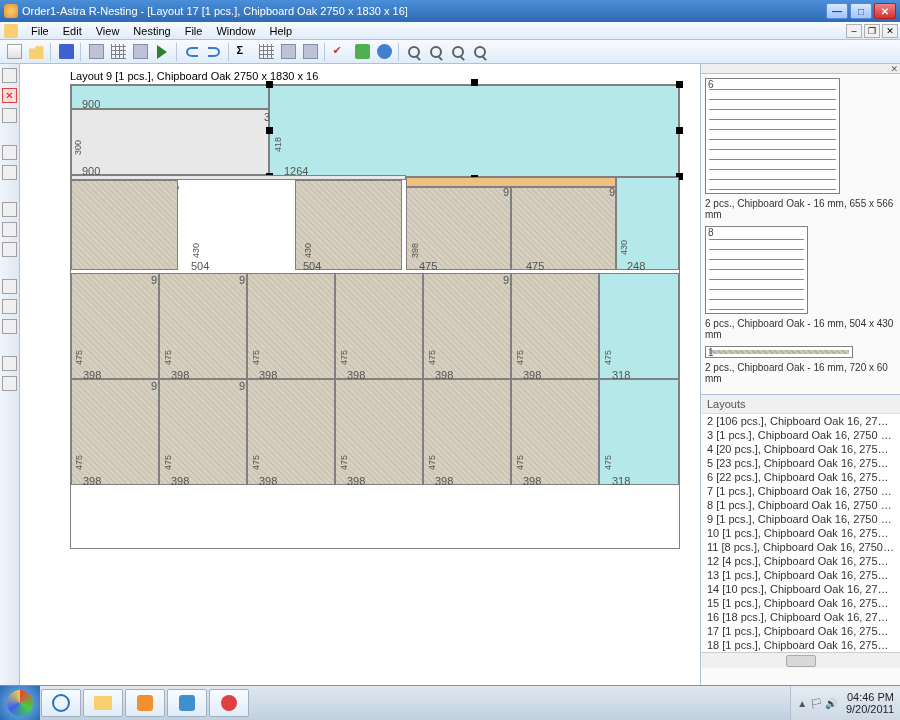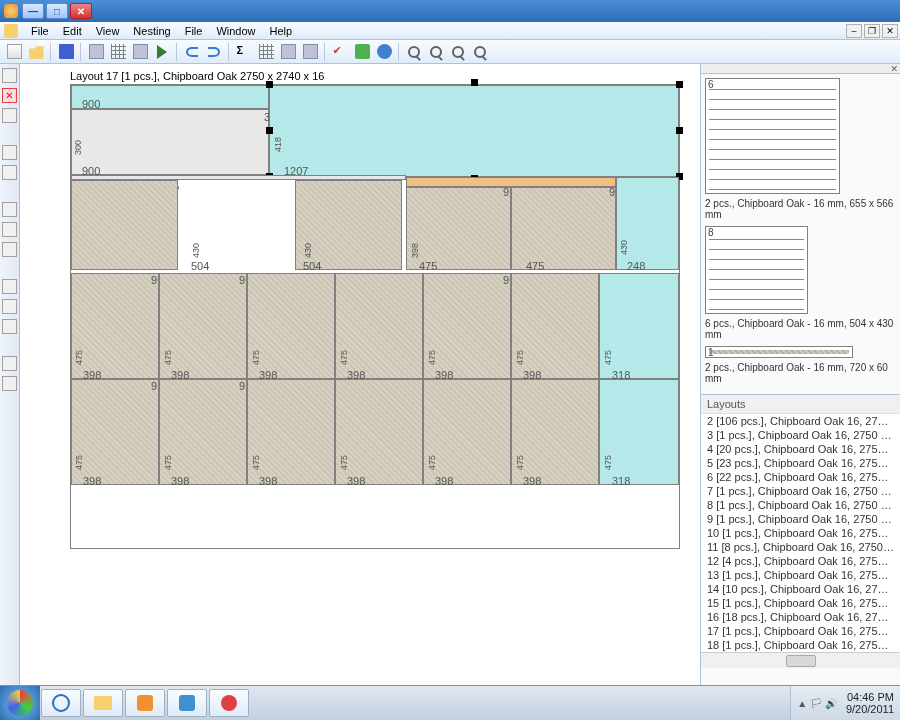--- a/index.html
+++ b/index.html
@@ -89,20 +89,21 @@
 .taskbtn { width:40px; height:28px; margin:0 1px; border:1px solid #a0b0c0; background:linear-gradient(#f8fcff,#e0ecf8); border-radius:2px; display:flex; align-items:center; justify-content:center;}
 .tray { margin-left:auto; display:flex; align-items:center; height:100%; padding:0 6px; background:rgba(255,255,255,0.2); border-left:1px solid #b0c0d0;}
 .tray .icons { font-size:10px; color:#556; margin-right:8px;}
 .clock { text-align:right; font-size:10px; color:#223; line-height:12px;}
 </style>
 </head>
 <body>
 
 <div class="titlebar">
   <div class="logo"></div>
+  <div class="title">Order1-Astra R-Nesting - [Layout 17 [1 pcs.], Chipboard Oak 2750 x 1830 x 16]</div>
   <div class="winbtns">
     <div class="winbtn">—</div>
     <div class="winbtn">□</div>
     <div class="winbtn close">✕</div>
   </div>
 </div>
 
 <div class="menubar">
   <div class="menuicon"></div>
   <div class="item">File</div>
@@ -204,33 +205,33 @@
     <div style="height:12px;"></div>
     <div class="vbtn"></div>
     <div class="vbtn"></div>
     <div class="vbtn"></div>
     <div style="height:12px;"></div>
     <div class="vbtn"></div>
     <div class="vbtn"></div>
   </div>
 
   <div class="canvas-wrap">
-    <div class="canvas-title">Layout 17 [1 pcs.], Chipboard Oak 2750 x 2740 x 16</div>
+    <div class="canvas-title">Layout 9 [1 pcs.], Chipboard Oak 2750 x 1830 x 16</div>
     <div class="sheet">
 
       <div class="piece bg-cyan" style="left:0; top:0; width:198px; height:24px;"></div>
       <div class="dim-h" style="left:11px; top:13px;">900</div>
       <div class="piece bg-gray" style="left:0; top:24px; width:198px; height:66px;"></div>
       <div class="dim-h" style="left:193px; top:26px;">3</div>
       <div class="dim-v" style="left:2px; top:55px;">300</div>
       <div class="dim-h" style="left:11px; top:80px;">900</div>
 
       <div class="piece bg-cyan" style="left:198px; top:0; width:410px; height:92px;"></div>
       <div class="dim-v" style="left:202px; top:52px;">418</div>
-      <div class="dim-h" style="left:213px; top:80px;">1207</div>
+      <div class="dim-h" style="left:213px; top:80px;">1264</div>
 
       <div class="handle" style="left:195px; top:-4px;"></div>
       <div class="handle" style="left:400px; top:-6px;"></div>
       <div class="handle" style="left:605px; top:-4px;"></div>
       <div class="handle" style="left:195px; top:42px;"></div>
       <div class="handle" style="left:605px; top:42px;"></div>
       <div class="handle" style="left:195px; top:88px;"></div>
       <div class="handle" style="left:400px; top:90px;"></div>
       <div class="handle" style="left:605px; top:88px;"></div>
 

